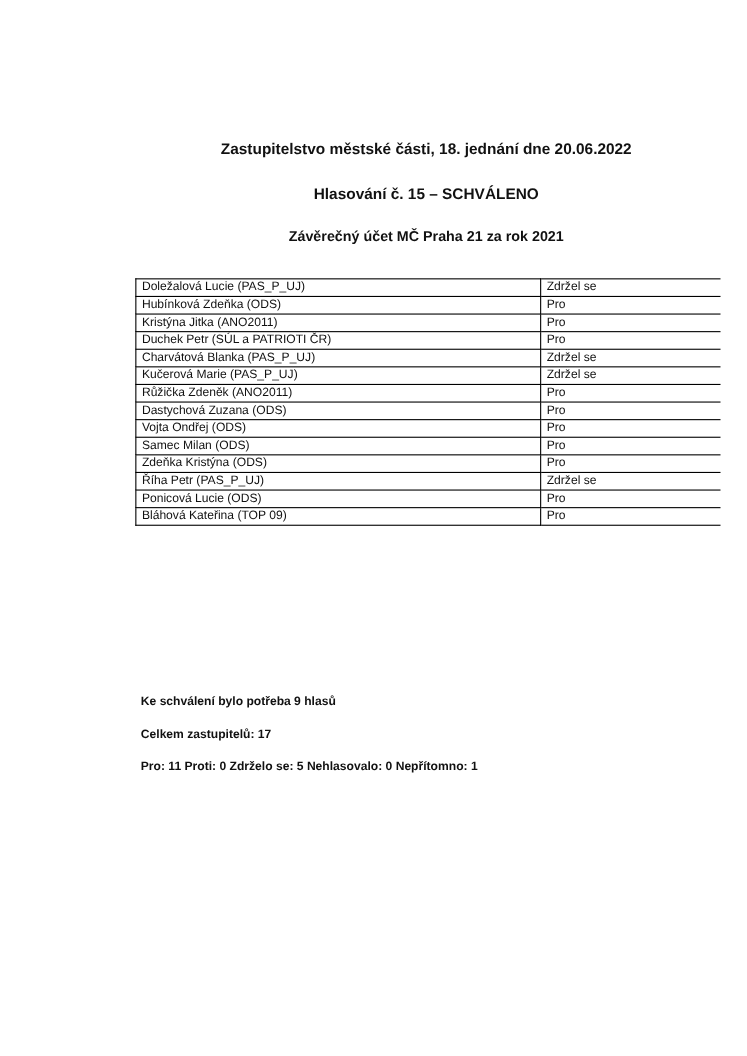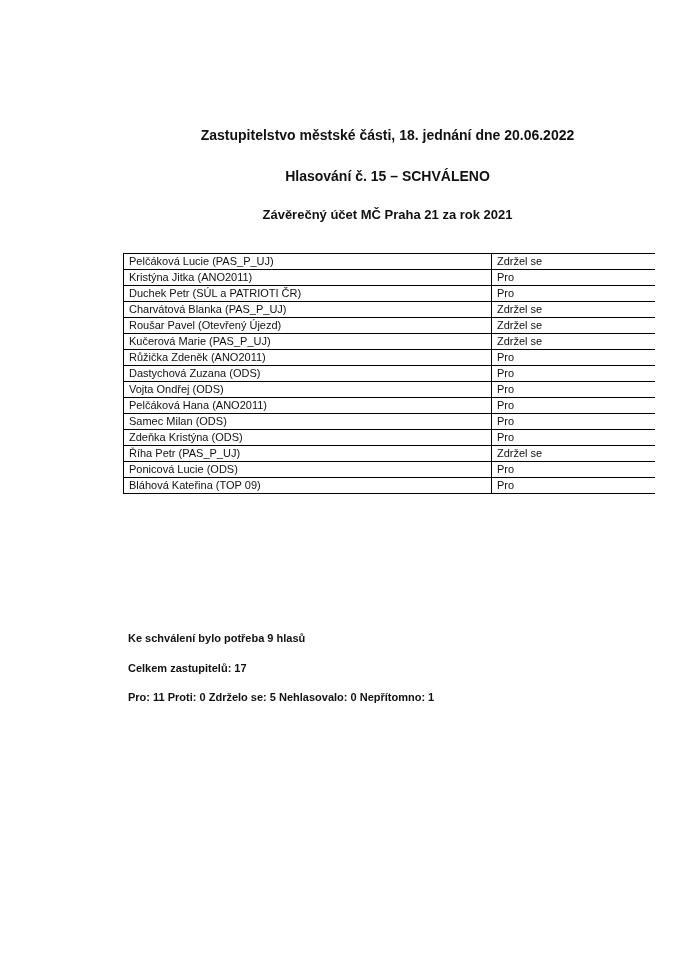--- a/index.html
+++ b/index.html
@@ -64,57 +64,53 @@
 
   <div class="title title-1">Zastupitelstvo městské části, 18. jednání dne 20.06.2022</div>
 
   <div class="title title-2">Hlasování č. 15 – SCHVÁLENO</div>
 
   <div class="title title-3">Závěrečný účet MČ Praha 21 za rok 2021</div>
 
   <table class="vote-table">
     <tbody id="vote-rows">
         <tr>
-          <td class="name-col">Pelčáková Lucie (PAS_P_UJ)</td>
+          <td class="name-col">Doležalová Lucie (PAS_P_UJ)</td>
           <td class="vote-col">Zdržel se</td>
+        </tr>
+        <tr>
+          <td class="name-col">Hubínková Zdeňka (ODS)</td>
+          <td class="vote-col">Pro</td>
         </tr>
         <tr>
           <td class="name-col">Kristýna Jitka (ANO2011)</td>
           <td class="vote-col">Pro</td>
         </tr>
         <tr>
           <td class="name-col">Duchek Petr (SÚL a PATRIOTI ČR)</td>
           <td class="vote-col">Pro</td>
         </tr>
         <tr>
           <td class="name-col">Charvátová Blanka (PAS_P_UJ)</td>
-          <td class="vote-col">Zdržel se</td>
-        </tr>
-        <tr>
-          <td class="name-col">Roušar Pavel (Otevřený Újezd)</td>
           <td class="vote-col">Zdržel se</td>
         </tr>
         <tr>
           <td class="name-col">Kučerová Marie (PAS_P_UJ)</td>
           <td class="vote-col">Zdržel se</td>
         </tr>
         <tr>
           <td class="name-col">Růžička Zdeněk (ANO2011)</td>
           <td class="vote-col">Pro</td>
         </tr>
         <tr>
           <td class="name-col">Dastychová Zuzana (ODS)</td>
           <td class="vote-col">Pro</td>
         </tr>
         <tr>
           <td class="name-col">Vojta Ondřej (ODS)</td>
-          <td class="vote-col">Pro</td>
-        </tr>
-        <tr>
-          <td class="name-col">Pelčáková Hana (ANO2011)</td>
           <td class="vote-col">Pro</td>
         </tr>
         <tr>
           <td class="name-col">Samec Milan (ODS)</td>
           <td class="vote-col">Pro</td>
         </tr>
         <tr>
           <td class="name-col">Zdeňka Kristýna (ODS)</td>
           <td class="vote-col">Pro</td>
         </tr>

